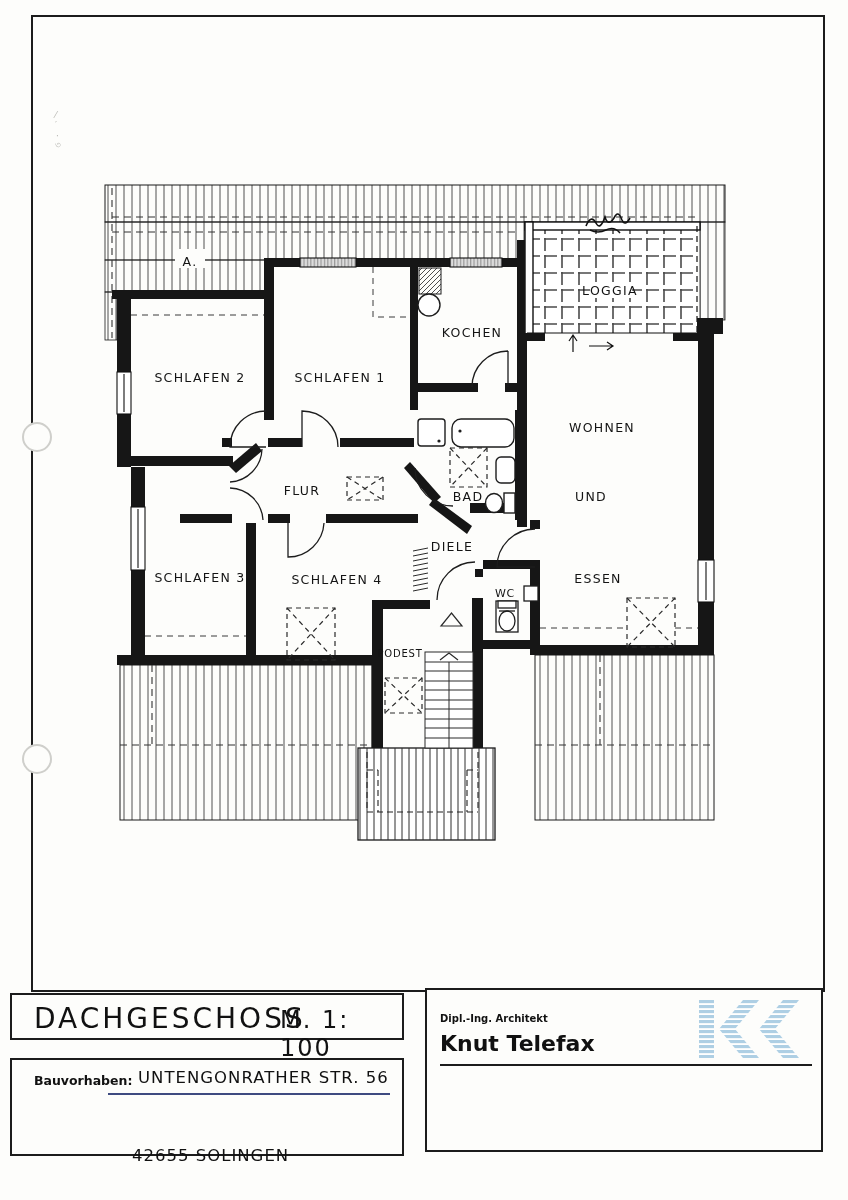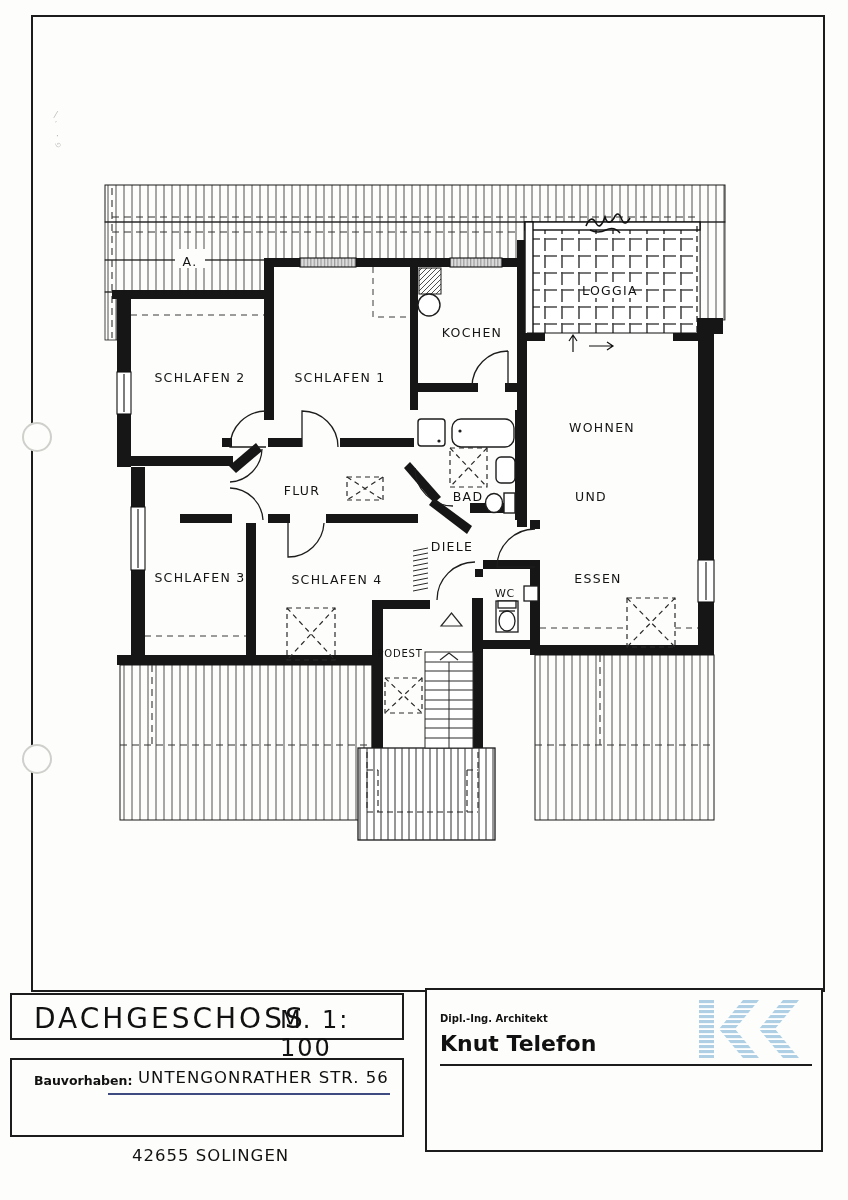--- a/index.html
+++ b/index.html
@@ -9,21 +9,21 @@
   .punch{position:absolute;width:26px;height:26px;border-radius:50%;border:2px solid #cfcfcb;background:#fdfdfb;}
   .pencil{position:absolute;color:#b9b9b4;font-size:9px;line-height:10px;}
   svg text{font-family:"DejaVu Sans","Liberation Sans",sans-serif;}
   .room-label{font-size:12.5px;letter-spacing:1.3px;fill:#141414;}
   .small-label{font-size:10px;letter-spacing:.8px;fill:#141414;}
   
   .tbox{position:absolute;border:2px solid #1c1c1c;background:#fdfdfb;box-sizing:border-box;}
   .t-title{left:10px;top:993px;width:394px;height:47px;}
   .t-title .big{position:absolute;left:22px;top:7px;font-size:28px;letter-spacing:3px;}
   .t-title .scale{position:absolute;left:268px;top:11px;font-size:24px;letter-spacing:2px;}
-  .t-project{left:10px;top:1058px;width:394px;height:79px;}
+  .t-project{left:10px;top:1058px;width:394px;height:98px;}
   .t-project .lbl{position:absolute;left:22px;top:13px;font-size:12.5px;font-weight:bold;}
   .t-project .street{position:absolute;left:126px;top:8px;font-size:16.5px;letter-spacing:1px;}
   .t-project .street-rule{position:absolute;left:96px;top:33px;width:282px;height:2px;background:#3e4b80;}
   .t-project .city{position:absolute;left:120px;top:43px;font-size:16.5px;letter-spacing:1px;margin-top:43px;}
   .t-arch{left:425px;top:988px;width:398px;height:164px;}
   .t-arch .role{position:absolute;left:13px;top:23px;font-size:10px;font-weight:bold;}
   .t-arch .name{position:absolute;left:13px;top:41px;font-size:22px;font-weight:bold;}
   .t-arch .rule{position:absolute;left:13px;top:74px;width:372px;height:2px;background:#1c1c1c;}
   .t-arch .addr{position:absolute;left:13px;top:92px;font-size:14px;font-weight:bold;line-height:17px;}
   .t-arch .member{position:absolute;left:262px;top:110px;font-size:14px;font-weight:bold;line-height:17px;}
@@ -279,21 +279,21 @@
 
   <div class="tbox t-project">
     <div class="lbl">Bauvorhaben:</div>
     <div class="street">UNTENGONRATHER STR. 56</div>
     <div class="street-rule"></div>
     <div class="city">42655 SOLINGEN</div>
   </div>
 
   <div class="tbox t-arch">
     <div class="role">Dipl.-Ing. Architekt</div>
-    <div class="name">Knut Telefon</div>
+    <div class="name">Knut Telefax</div>
     <div class="rule"></div>
     <svg class="logo" width="112" height="58" viewBox="0 0 112 58">
       <defs>
         <pattern id="lgstr" width="8" height="5" patternUnits="userSpaceOnUse">
           <rect width="8" height="3.4" fill="#aecfe4"></rect>
           <rect y="3.4" width="8" height="1.6" fill="#fff"></rect>
         </pattern>
       </defs>
       <rect x="0" y="0" width="15" height="58" fill="url(#lgstr)"></rect>
       <polygon points="44,0 60,0 36,29 60,58 44,58 20,29" fill="url(#lgstr)"></polygon>

